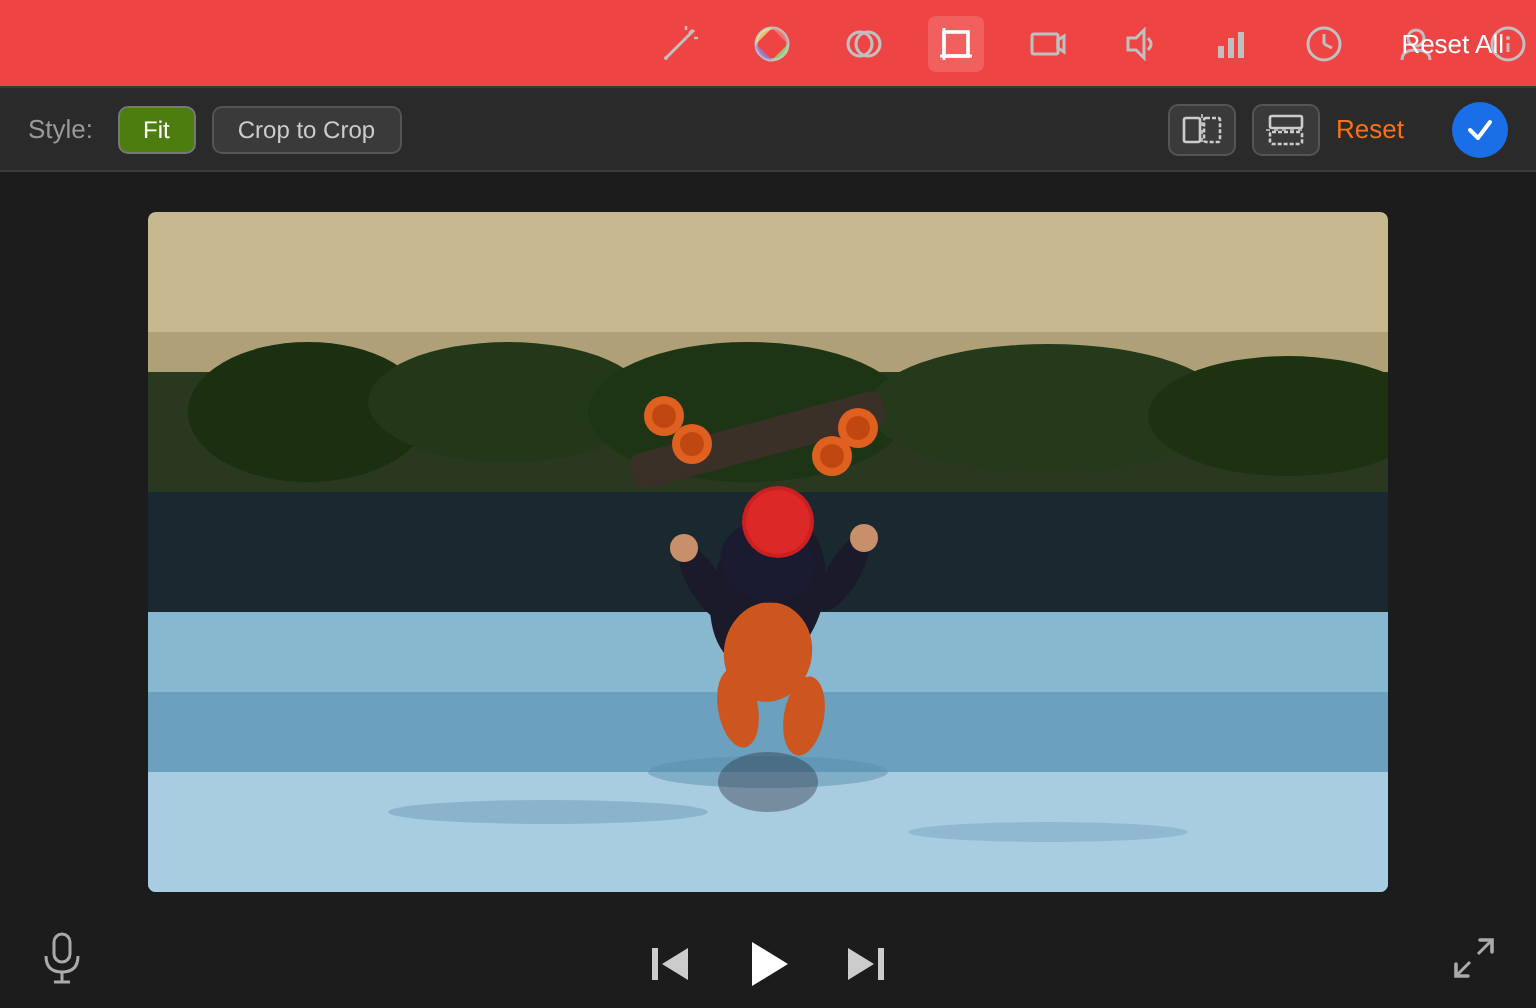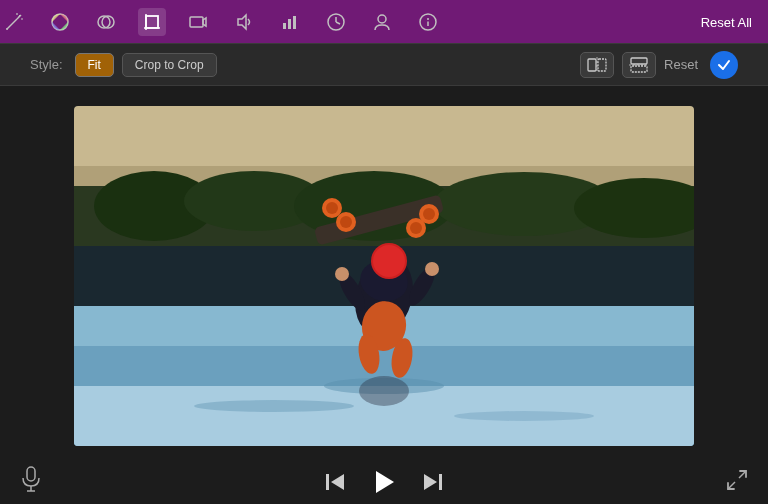--- a/index.html
+++ b/index.html
@@ -10,23 +10,23 @@
       font-family: -apple-system, BlinkMacSystemFont, "Helvetica Neue", Arial, sans-serif;
       color: #fff;
       overflow: hidden;
       position: relative;
     }
 
     
     .top-toolbar {
       display: flex;
       align-items: center;
-      justify-content: flex-start;
+      justify-content: flex-end;
       height: 44px;
-      background: #701a75;
+      background: #ef4444;
       border-bottom: 1px solid #3a3a3a;
       position: relative;
     }
     .toolbar-icons {
       display: flex;
       align-items: center;
       gap: 18px;
     }
     .toolbar-icon {
       color: #c0c0c0;
@@ -56,41 +56,41 @@
       font-family: inherit;
     }
 
     
     .style-bar {
       display: flex;
       align-items: center;
       height: 42px;
       background: #2a2a2a;
       border-bottom: 1px solid #3a3a3a;
-      padding: 0 30px;
+      padding: 0 14px;
       gap: 8px;
       justify-content: center;
     }
     .style-label {
       color: #999;
       font-size: 13px;
       margin-right: 4px;
     }
     .style-btn {
       padding: 4px 12px;
       border-radius: 5px;
       border: 1px solid #555;
       background: #3a3a3a;
       color: #ccc;
       font-size: 12px;
       cursor: pointer;
       font-family: inherit;
     }
     .style-btn.active {
-      background: #a16207;
+      background: #4d7c0f;
       color: #fff;
       border-color: #777;
     }
     .style-right {
       margin-left: auto;
       display: flex;
       align-items: center;
       gap: 8px;
     }
     .flip-btn {
@@ -102,25 +102,25 @@
       color: #ccc;
       font-size: 14px;
       cursor: pointer;
       display: flex;
       align-items: center;
       justify-content: center;
     }
     .reset-btn {
       background: none;
       border: none;
-      color: #a3a3a3;
+      color: #f97316;
       font-size: 13px;
       cursor: pointer;
       font-family: inherit;
-      margin-right: 4px;
+      margin-right: 16px;
     }
     .check-btn {
       width: 28px;
       height: 28px;
       background: #1a6fe8;
       border-radius: 50%;
       border: none;
       display: flex;
       align-items: center;
       justify-content: center;

